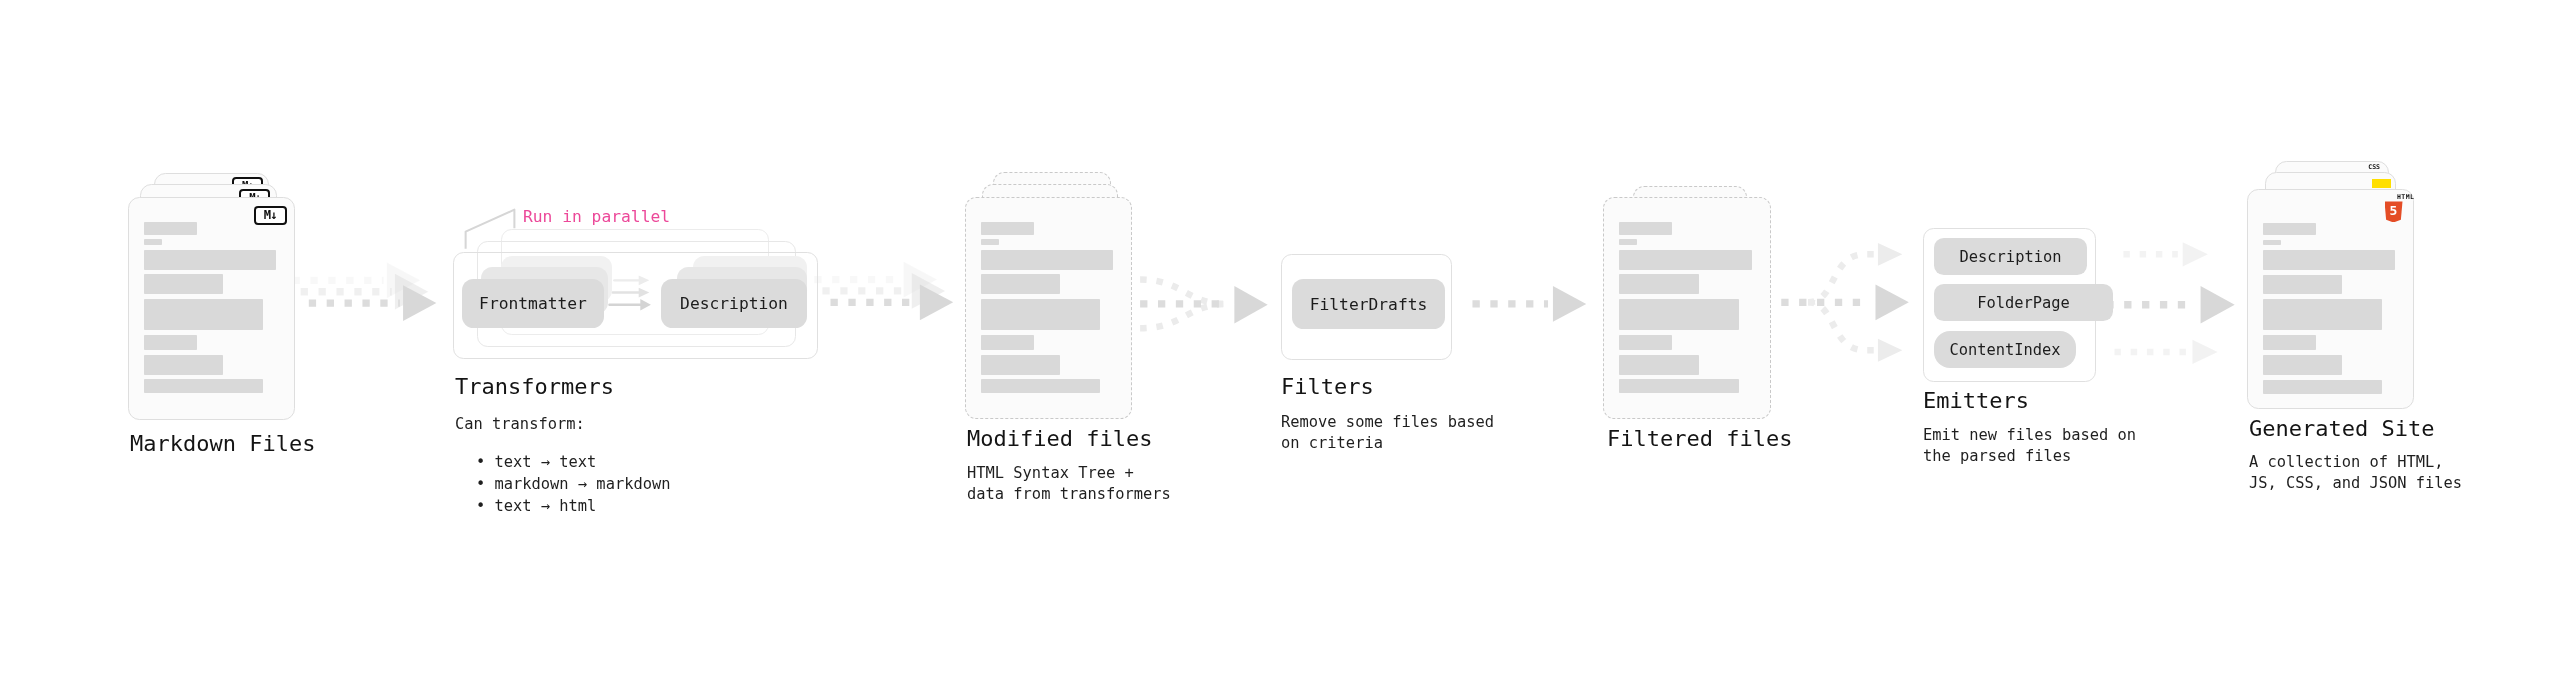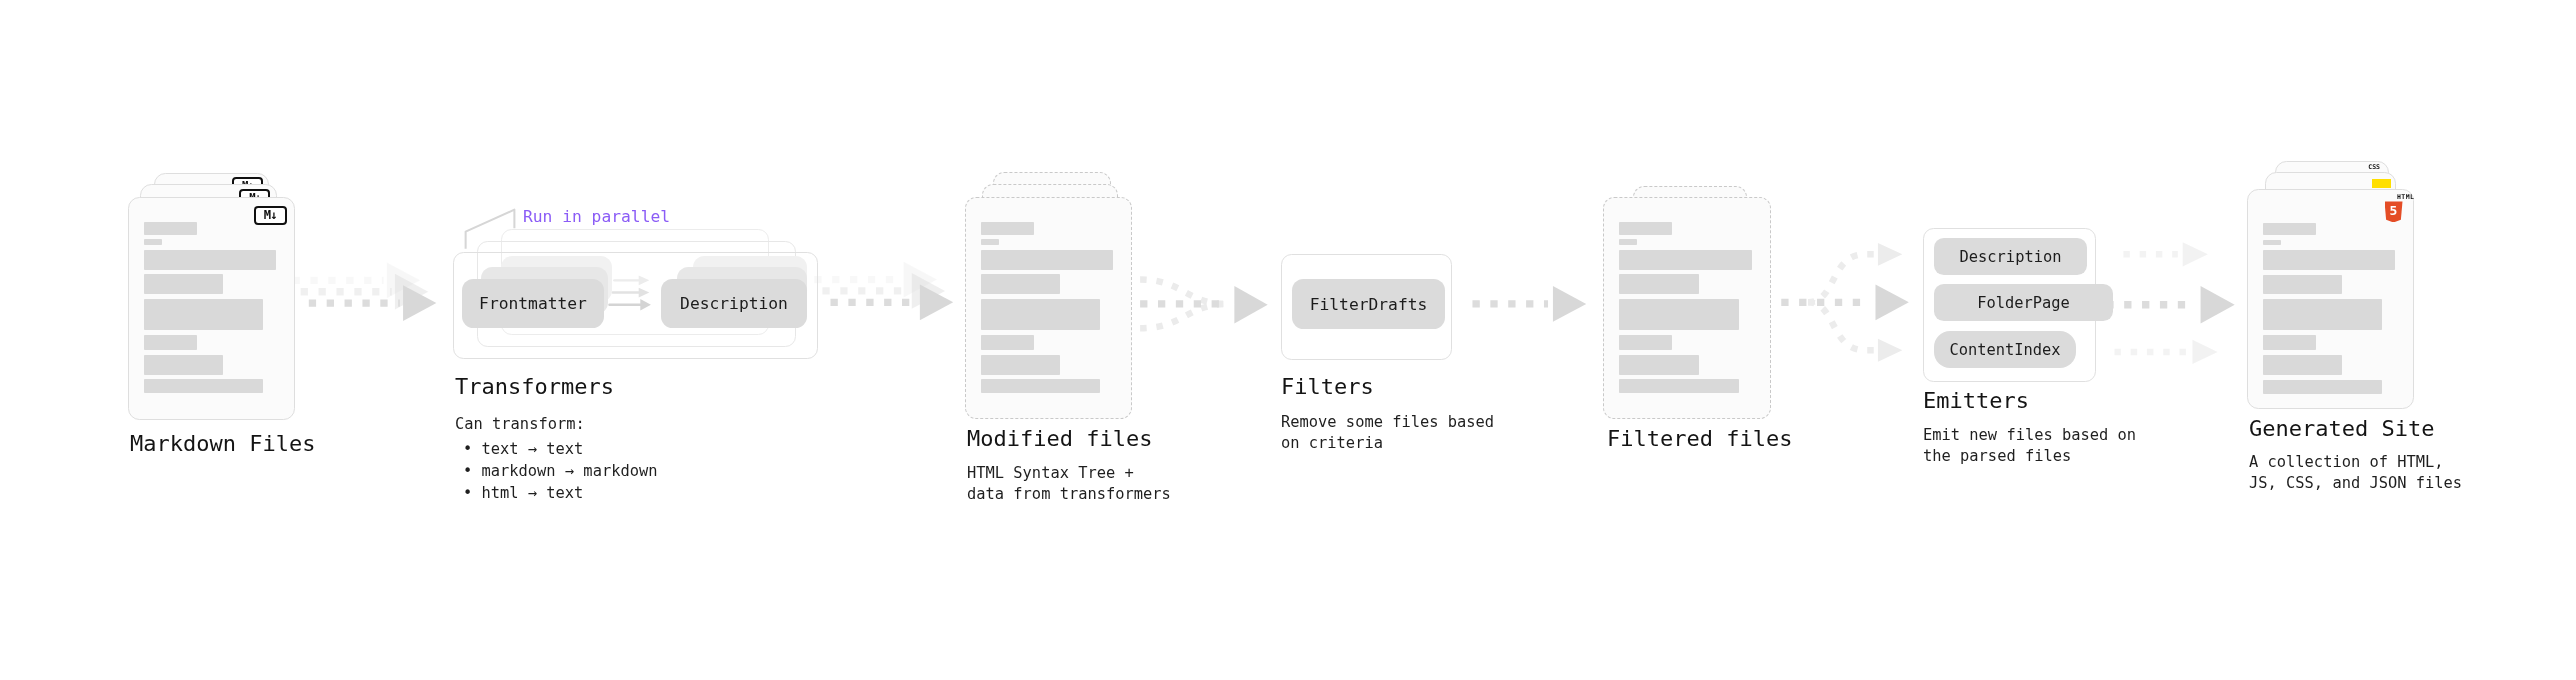--- a/index.html
+++ b/index.html
@@ -15,22 +15,22 @@
   
   .outline-box{position:absolute;border:1.6px solid #e2e2e2;border-radius:10.6px;background:transparent;box-sizing:border-box;}
   
   .pill{position:absolute;background:#dbdbdb;border-radius:11.4px;display:flex;align-items:center;justify-content:center;
         font-size:16.3px;color:#1c1c1c;white-space:nowrap;box-sizing:border-box;}
   .pill.ghost1{background:#e7e7e7;}
   .pill.ghost2{background:#f1f1f1;}
   
   .stage-label{position:absolute;font-size:22px;line-height:24.4px;color:#141414;white-space:nowrap;}
   .stage-desc{position:absolute;font-size:15.4px;line-height:21px;color:#1f1f1f;white-space:nowrap;}
-  .note{position:absolute;font-size:16.3px;color:#8b5cf6;white-space:nowrap;}
-  .bullets{margin:3px;padding:0 0 0 4.9px;list-style:none;}
+  .note{position:absolute;font-size:16.3px;color:#ec4899;white-space:nowrap;}
+  .bullets{margin:16px;padding:0 0 0 4.9px;list-style:none;}
   .bullets li{line-height:22px;}
   .bullets li::before{content:"• ";}
   
   .md-badge{position:absolute;border:2.4px solid #101010;border-radius:4.1px;background:#fff;color:#101010;
             font-weight:bold;display:flex;align-items:center;justify-content:center;box-sizing:border-box;}
   .md-badge.big{width:33px;height:18.7px;font-size:12.2px;letter-spacing:-0.8px;}
   .md-badge.small{width:31px;height:16.3px;font-size:10.6px;border-width:2px;letter-spacing:-0.8px;}
   
   .css-badge{position:absolute;width:18px;text-align:center;margin-left:15px;}
   .css-badge .css-word{font-size:6.5px;font-weight:bold;color:#111;line-height:6.5px;}
@@ -163,21 +163,21 @@
     <div class="pill ghost2" style="left:693px;top:256px;width:114px;height:46px;"></div>
     <div class="pill ghost1" style="left:677px;top:267px;width:130px;height:47px;"></div>
     <div class="pill" style="left:661px;top:279px;width:146px;height:49px;">Description</div>
 
     <div class="stage-label" style="left:455px;top:375px;">Transformers</div>
     <div class="stage-desc" style="left:455px;top:414px;">
       <div>Can transform:</div>
       <ul class="bullets">
         <li><span>text → text</span></li>
         <li><span>markdown → markdown</span></li>
-        <li><span>html → text</span></li>
+        <li><span>text → html</span></li>
       </ul>
     </div>
   </div>
 
   <div>
     <div class="doc-card dashed" style="left:993px;top:172px;width:118px;height:81px;"></div>
     <div class="doc-card dashed" style="left:982px;top:184px;width:136px;height:89px;"></div>
     <div class="doc-card dashed" style="left:965px;top:197px;width:167px;height:222px;">
       <div class="bars">
           <div class="bar" style="width: 40%; height: 12.2px; background: rgb(217, 217, 217);"></div>

